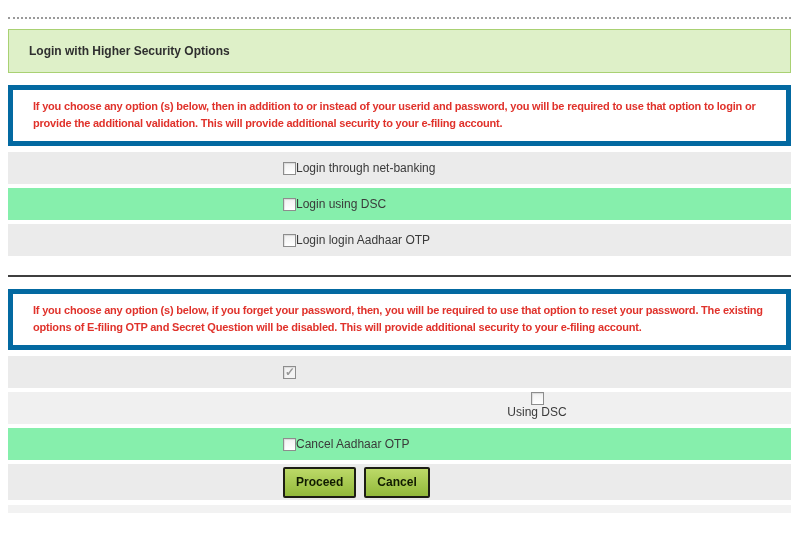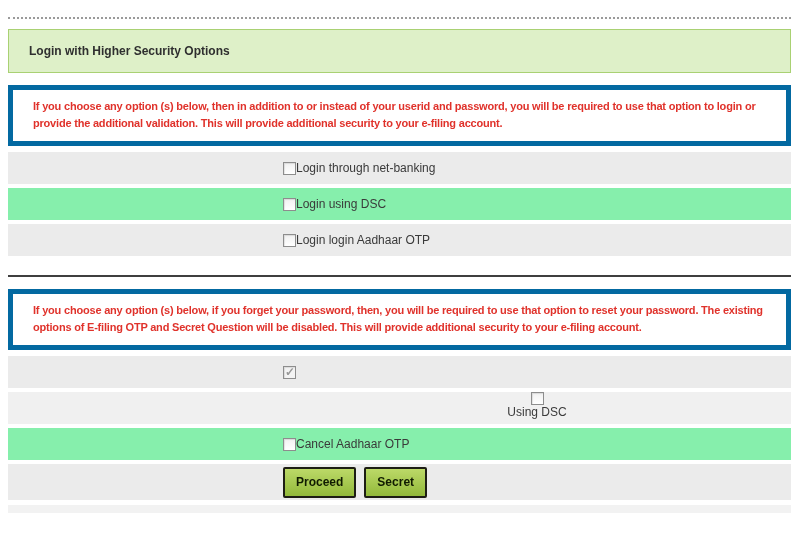--- a/index.html
+++ b/index.html
@@ -121,17 +121,17 @@
       </div>
       <div class="opt-row bg2">
         <span class="checkbox"></span>
         <span class="opt-label">Cancel Aadhaar OTP</span>
       </div>
     </div>
   </div>
 
   <div class="btn-row">
     <button class="btn">Proceed</button>
-    <button class="btn">Secret</button>
+    <button class="btn">Cancel</button>
   </div>
 
   <div class="bottom-strip"></div>
 </div>
 
 </body></html>

